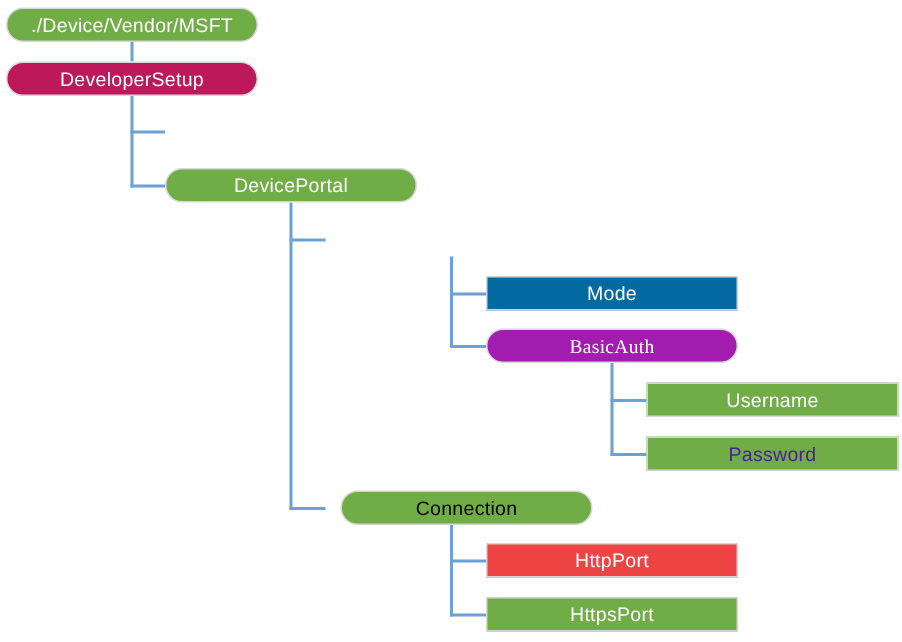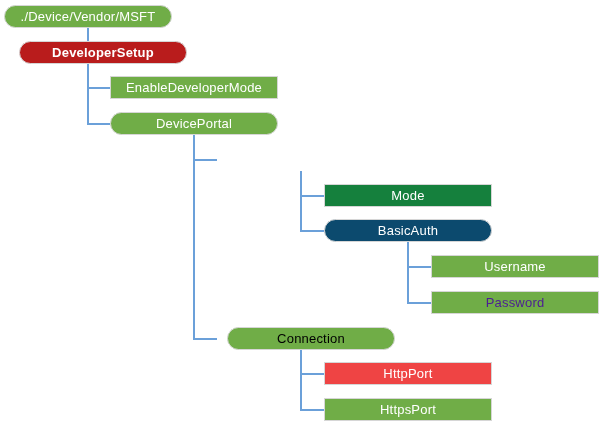--- a/index.html
+++ b/index.html
@@ -45,23 +45,22 @@
     <div class="connector" style="left: 300px; top: 171px; width: 2px; height: 60.5px; background: rgb(107, 160, 217);"></div>
     <div class="connector" style="left: 300px; top: 195px; width: 24px; height: 2px; background: rgb(107, 160, 217);"></div>
     <div class="connector" style="left: 300px; top: 230px; width: 24px; height: 2px; background: rgb(107, 160, 217);"></div>
     <div class="connector" style="left: 407px; top: 242px; width: 2px; height: 61.5px; background: rgb(107, 160, 217);"></div>
     <div class="connector" style="left: 407px; top: 266px; width: 24px; height: 2px; background: rgb(107, 160, 217);"></div>
     <div class="connector" style="left: 407px; top: 302px; width: 24px; height: 2px; background: rgb(107, 160, 217);"></div>
     <div class="connector" style="left: 300px; top: 350px; width: 2px; height: 60.5px; background: rgb(107, 160, 217);"></div>
     <div class="connector" style="left: 300px; top: 373px; width: 24px; height: 2px; background: rgb(107, 160, 217);"></div>
     <div class="connector" style="left: 300px; top: 409px; width: 24px; height: 2px; background: rgb(107, 160, 217);"></div>
     <div class="node pill" style="left: 4px; top: 5px; width: 168px; height: 23px; background: rgb(112, 173, 71); border: 1px solid rgb(214, 214, 214); color: rgb(255, 255, 255);">./Device/Vendor/MSFT</div>
-    <div class="node pill" style="left: 19px; top: 41px; width: 168px; height: 23px; background: #b91c1c; border: 1px solid rgb(214, 214, 214); color: rgb(255, 255, 255); font-weight: bold;">DeveloperSetup</div>
-    <div class="node rect" style="left: 110px; top: 76px; width: 168px; height: 23px; background: rgb(112, 173, 71); border: 1px solid rgb(214, 214, 214); color: rgb(255, 255, 255);">EnableDeveloperMode</div>
+    <div class="node pill" style="left: 4px; top: 41px; width: 168px; height: 23px; background: #be185d; border: 1px solid rgb(214, 214, 214); color: rgb(255, 255, 255);">DeveloperSetup</div>
     <div class="node pill" style="left: 110px; top: 112px; width: 168px; height: 23px; background: rgb(112, 173, 71); border: 1px solid rgb(214, 214, 214); color: rgb(255, 255, 255);">DevicePortal</div>
-    <div class="node rect" style="left: 324px; top: 184px; width: 168px; height: 23px; background: #15803d; border: 1px solid rgb(214, 214, 214); color: rgb(255, 255, 255);">Mode</div>
-    <div class="node pill" style="left: 324px; top: 219px; width: 168px; height: 23px; background: #0c4a6e; border: 1px solid rgb(214, 214, 214); color: rgb(255, 255, 255);">BasicAuth</div>
+    <div class="node rect" style="left: 324px; top: 184px; width: 168px; height: 23px; background: #0369a1; border: 1px solid rgb(214, 214, 214); color: rgb(255, 255, 255);">Mode</div>
+    <div class="node pill" style="left: 324px; top: 219px; width: 168px; height: 23px; background: #a21caf; border: 1px solid rgb(214, 214, 214); color: rgb(255, 255, 255); font-family: Liberation Serif, serif;">BasicAuth</div>
     <div class="node rect" style="left: 431px; top: 255px; width: 168px; height: 23px; background: rgb(112, 173, 71); border: 1px solid rgb(214, 214, 214); color: rgb(255, 255, 255);">Username</div>
     <div class="node rect" style="left: 431px; top: 291px; width: 168px; height: 23px; background: rgb(112, 173, 71); border: 1px solid rgb(214, 214, 214); color: #4c1d95;">Password</div>
     <div class="node pill" style="left: 227px; top: 327px; width: 168px; height: 23px; background: rgb(112, 173, 71); border: 1px solid rgb(214, 214, 214); color: #000000;">Connection</div>
     <div class="node rect" style="left: 324px; top: 362px; width: 168px; height: 23px; background: #ef4444; border: 1px solid rgb(214, 214, 214); color: rgb(255, 255, 255);">HttpPort</div>
     <div class="node rect" style="left: 324px; top: 398px; width: 168px; height: 23px; background: rgb(112, 173, 71); border: 1px solid rgb(214, 214, 214); color: rgb(255, 255, 255);">HttpsPort</div>
   </div>
 
 </body></html>

